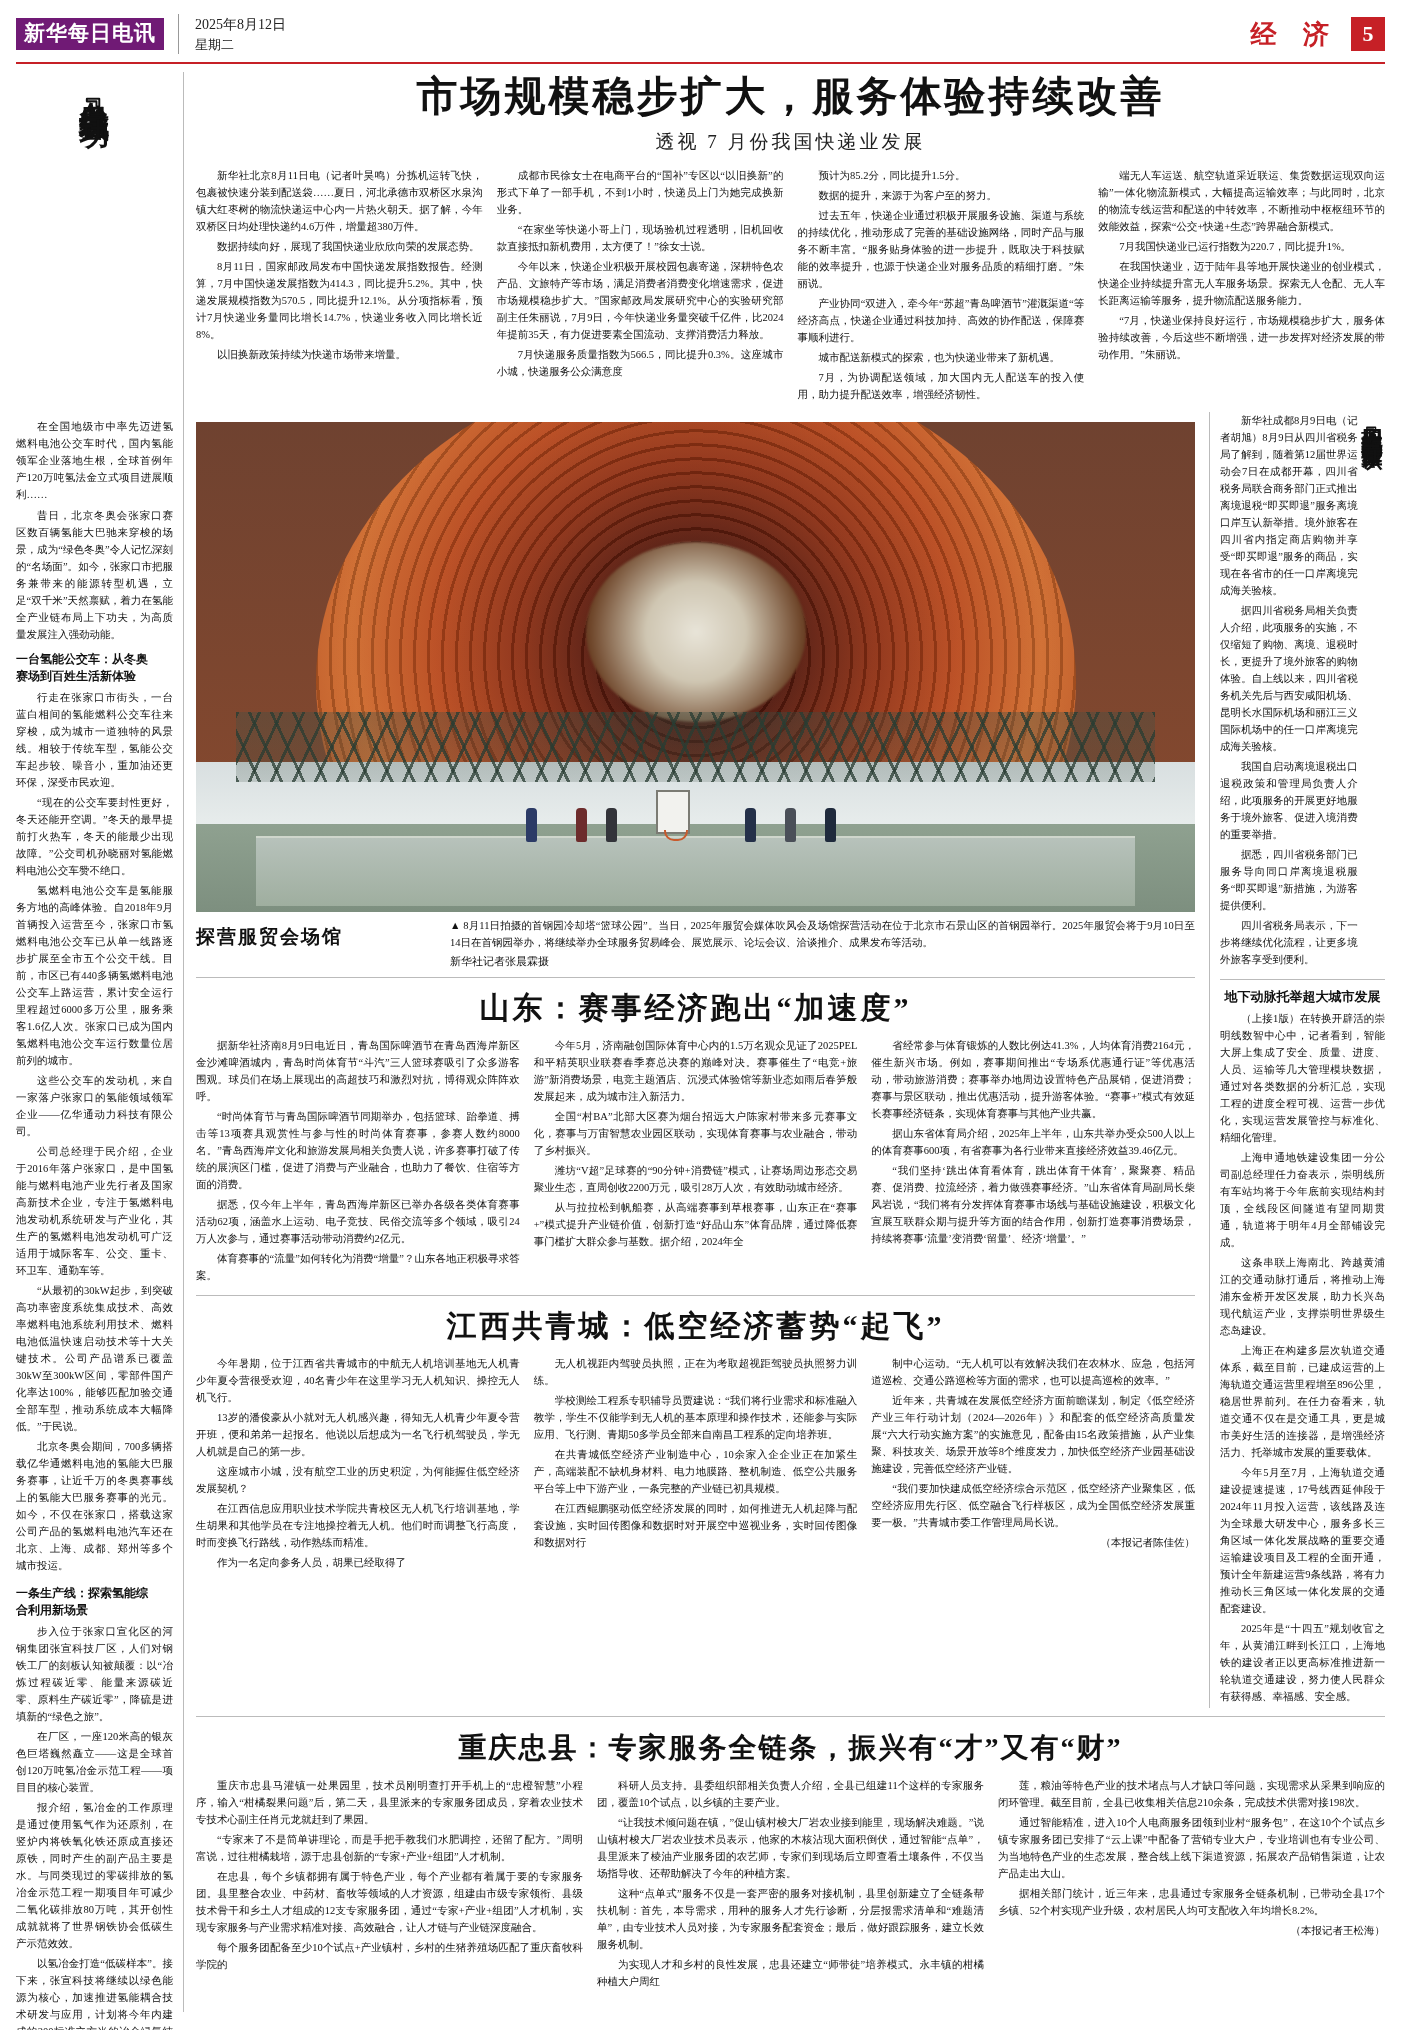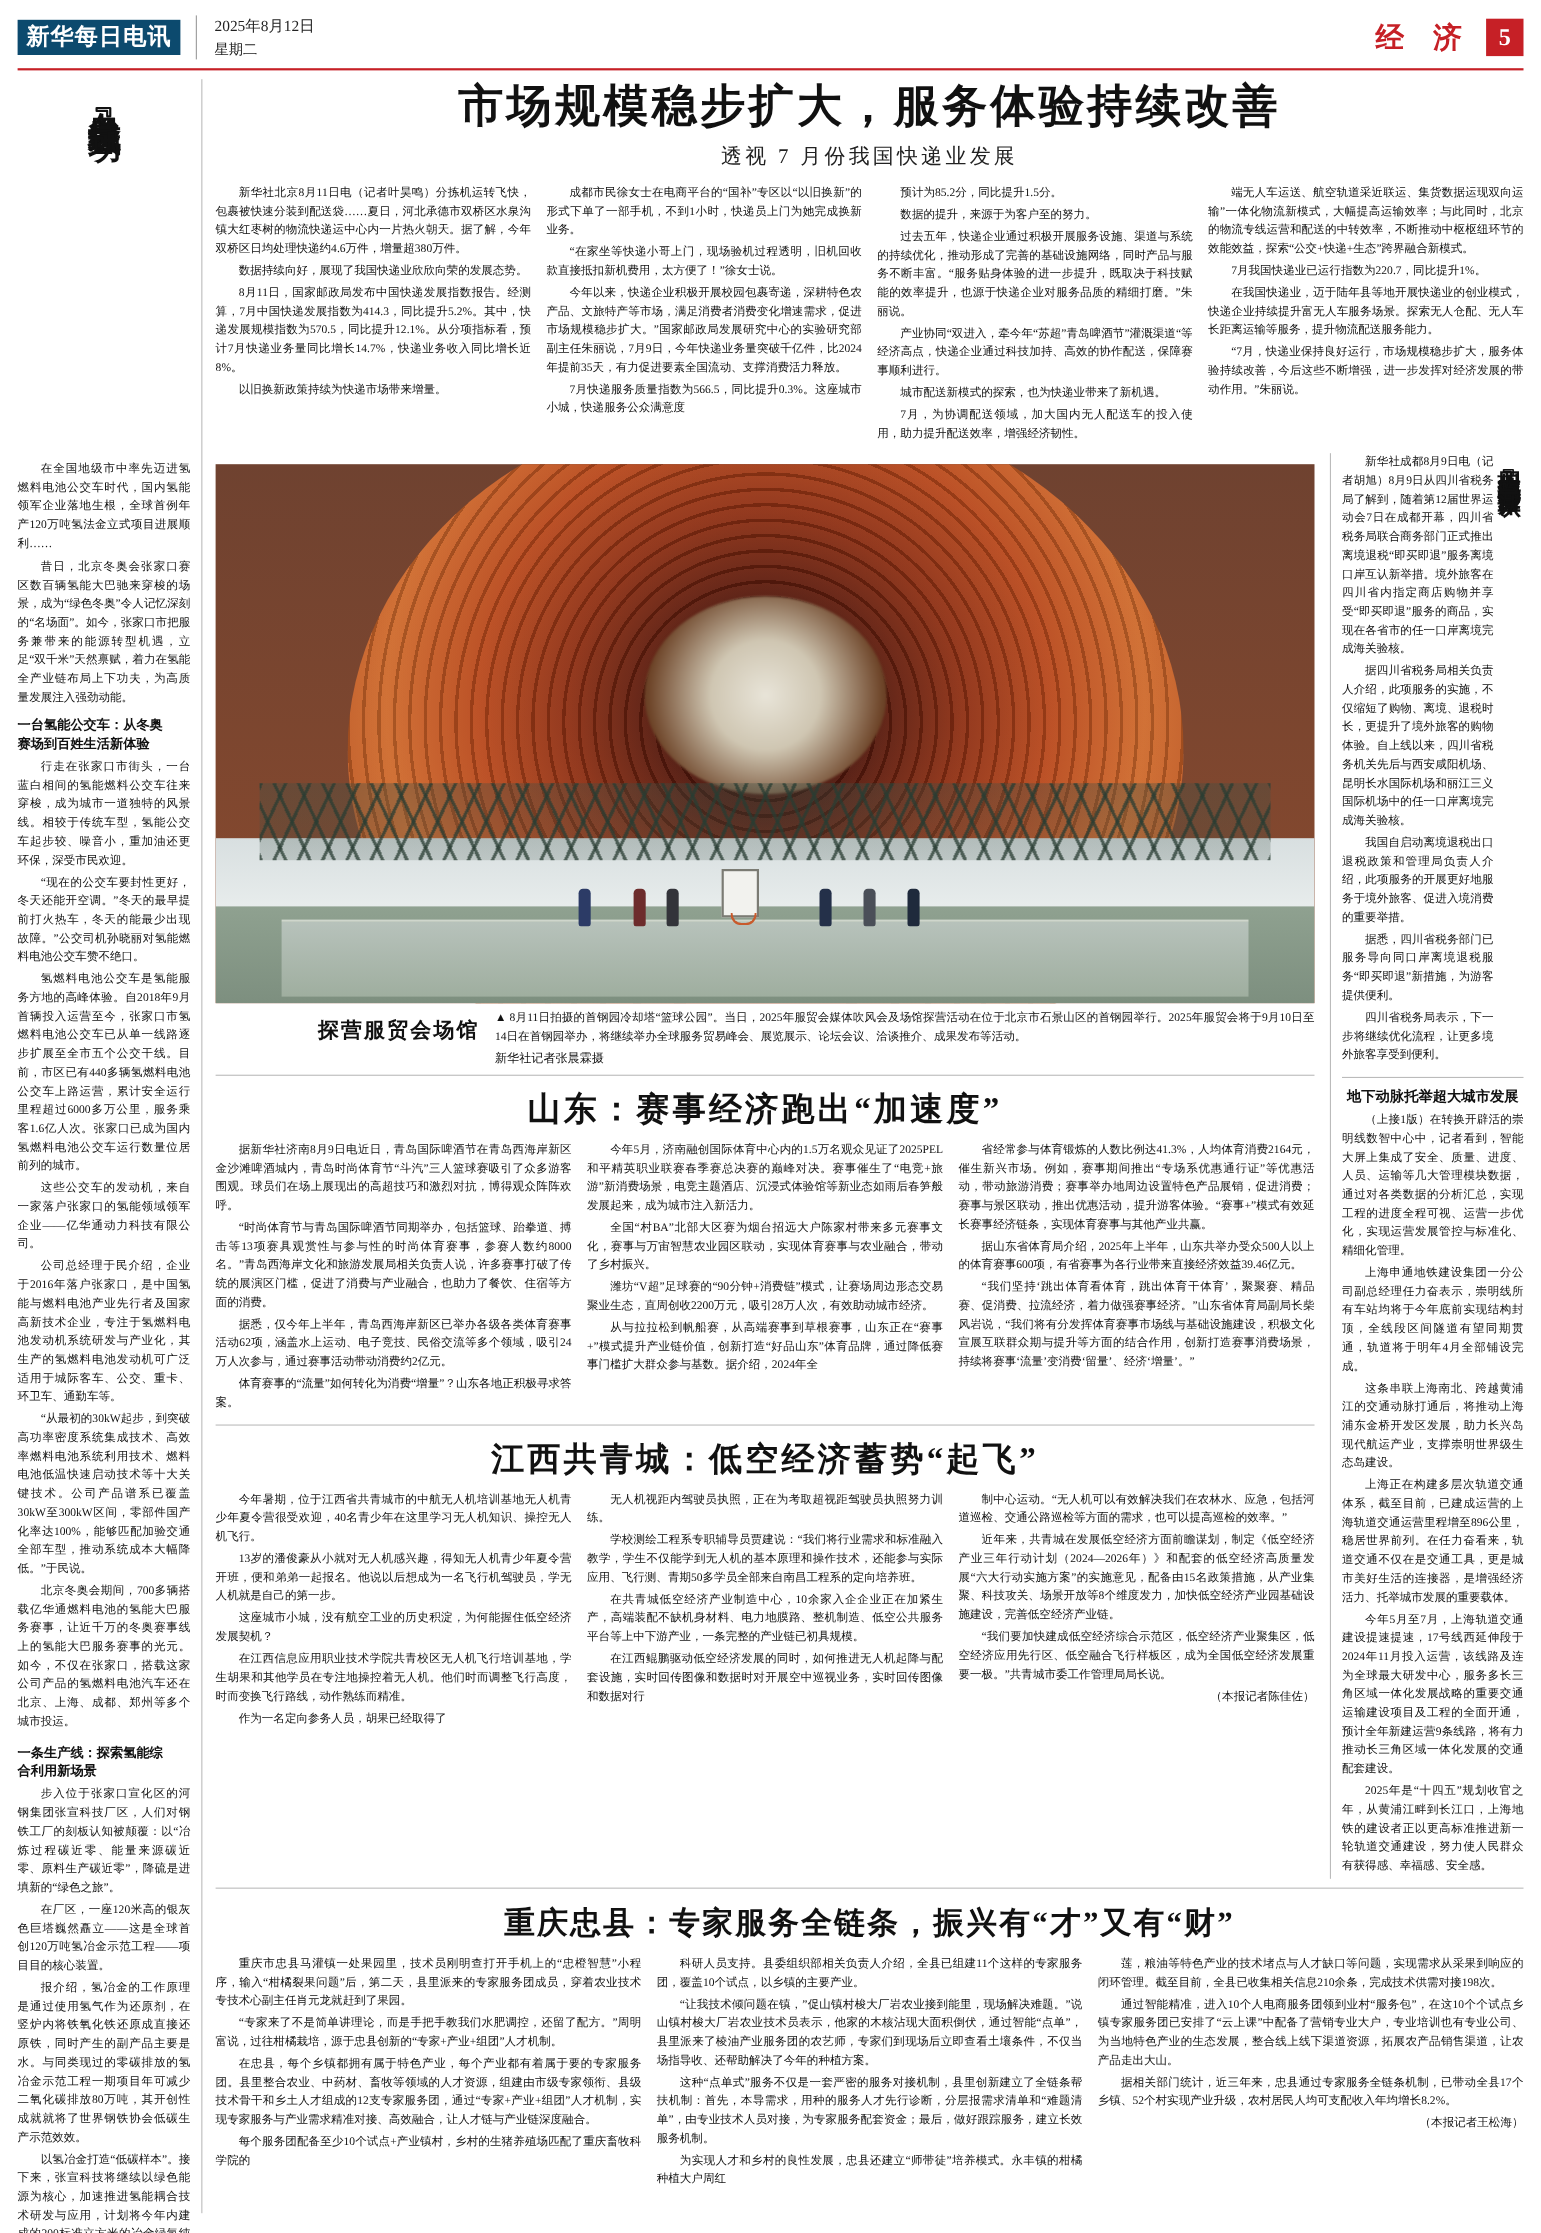--- a/index.html
+++ b/index.html
@@ -21,21 +21,21 @@
     position: relative;
   }
   
   .masthead {
     display: flex; align-items: center;
     height: 54px;
     border-bottom: 2px solid #c62026;
     padding-bottom: 4px;
   }
   .logo {
-    background: #0c4a6e; color: #fff;
+    background: #701a75; color: #fff;
     font-family: "Liberation Serif", serif;
     font-weight: bold;
     font-size: 21px;
     letter-spacing: 1px;
     padding: 5px 8px 6px 8px;
     line-height: 1;
     white-space: nowrap;
   }
   .mast-date {
     margin-left: 14px;
@@ -180,21 +180,21 @@
     content:""; position:absolute; left:6px; bottom:-9px; width:20px; height:9px;
     border:2px solid #c85a2c; border-top:0; border-radius:0 0 10px 10px;
   }
   .figs { position:absolute; left:0; right:0; bottom: 70px; height: 60px; }
   .fig { position:absolute; bottom:0; width:11px; height:34px; border-radius:4px 4px 2px 2px; }
   .photo-caption-row {
     display: flex; margin-top: 6px; gap: 14px; align-items: flex-start;
   }
   .photo-title {
     font-size: 19px; font-weight: bold; letter-spacing: 2px;
-    width: 240px; flex: 0 0 240px; text-align: right; padding-top: 6px;
+    width: 240px; flex: 0 0 240px; text-align: left; padding-top: 6px;
   }
   .photo-caption {
     font-size: 10.5px; line-height: 1.6; text-align: justify; flex: 1;
   }
   .photo-credit { font-size: 11px; margin-top: 2px; }
   
   .sec-head {
     text-align: center;
     font-size: 30px;
     font-weight: bold;

